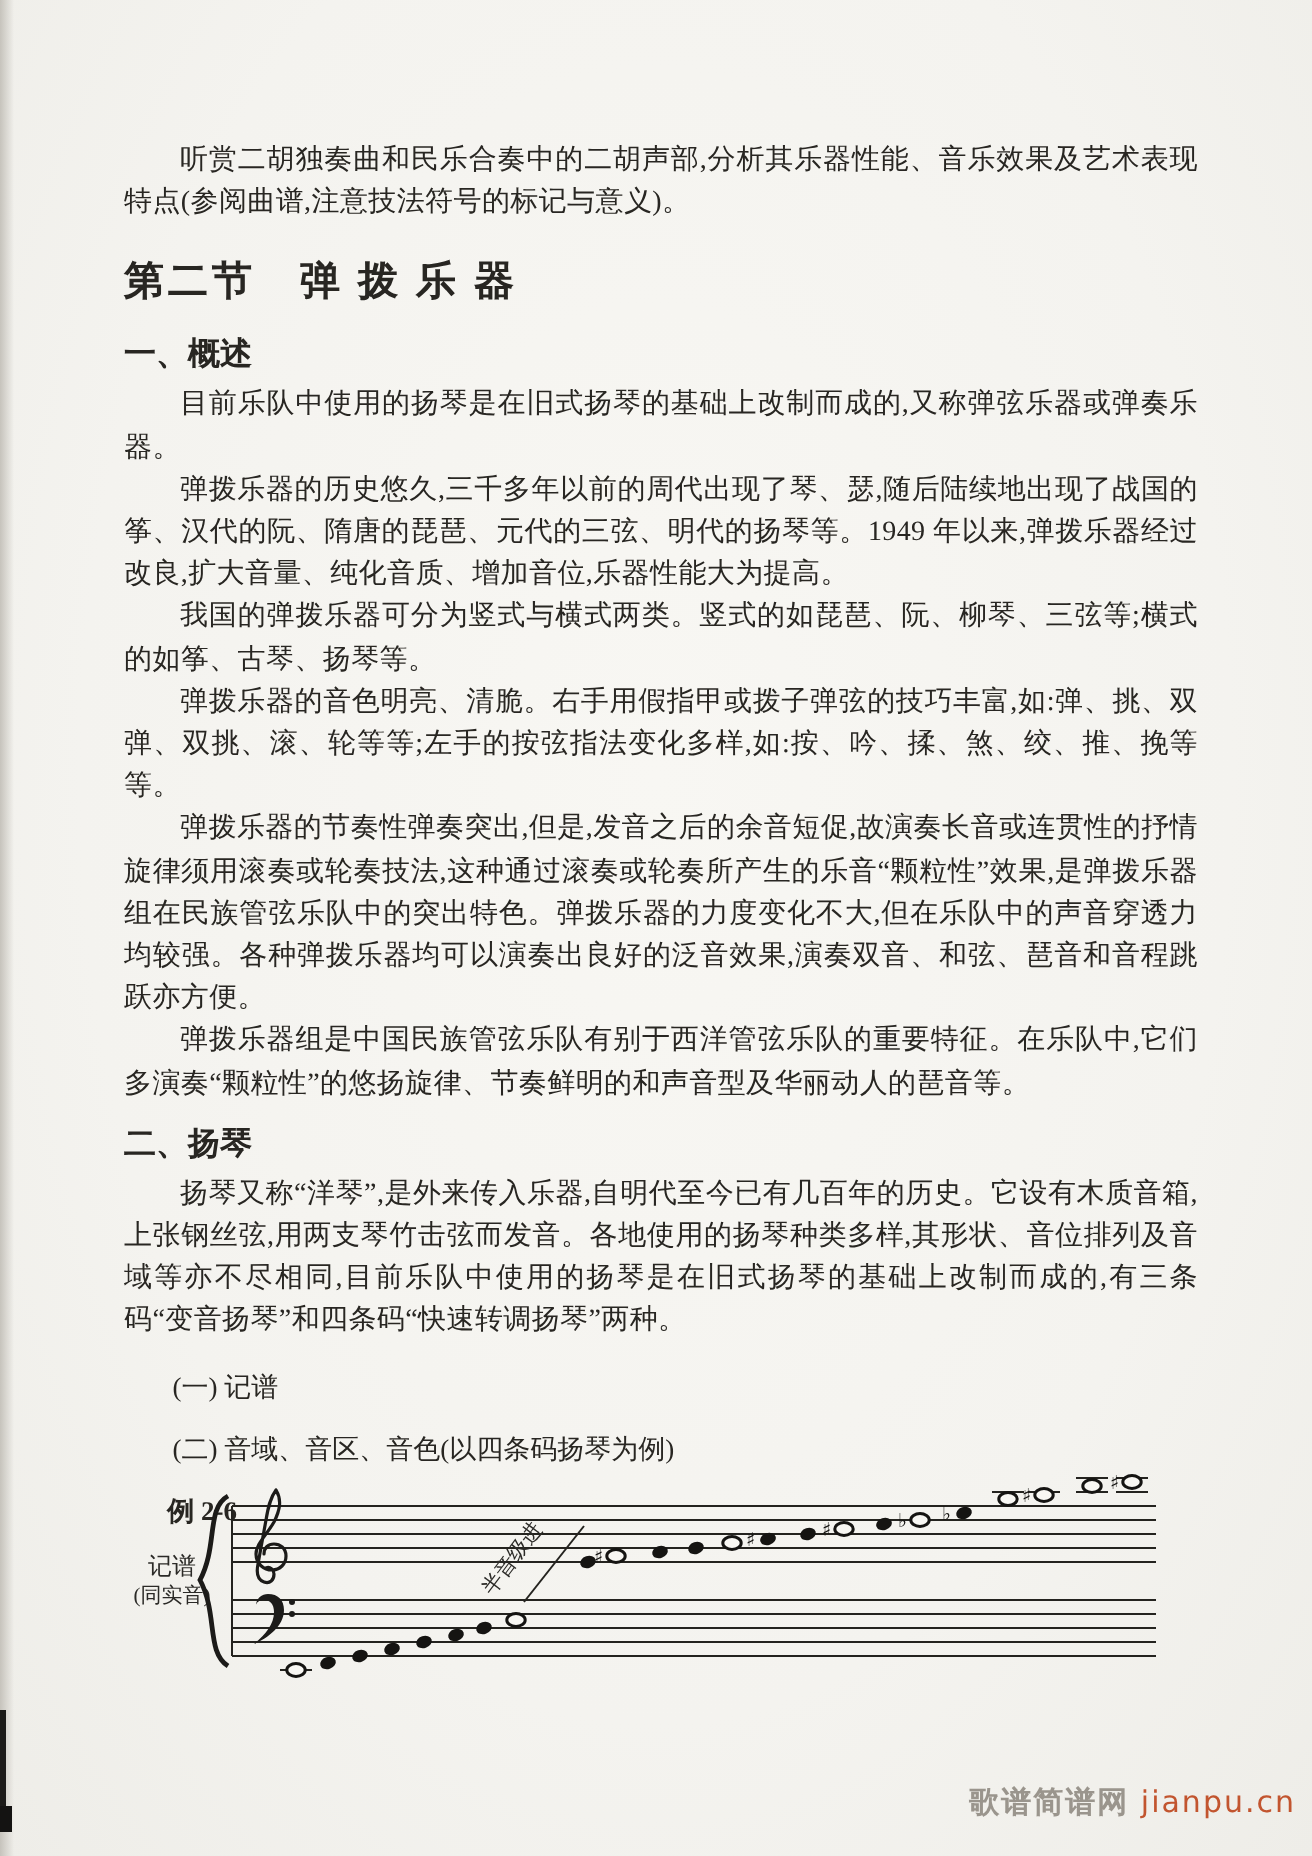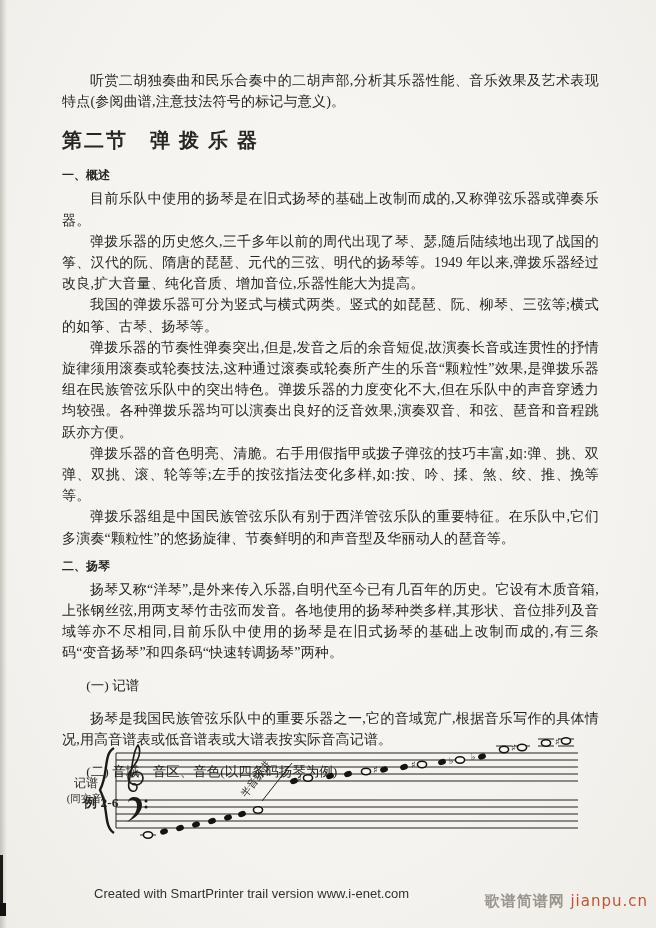--- a/index.html
+++ b/index.html
@@ -11,21 +11,21 @@
     color:#282622;
   }
   .edge-shadow{position:absolute;left:0;top:0;width:7px;height:100%;
     background:linear-gradient(to right,#c6c3bc,rgba(245,244,240,0));}
   .black-mark{position:absolute;left:0;top:855px;width:3px;height:58px;background:#1c1b19;}
   .black-mark2{position:absolute;left:0;top:903px;width:6px;height:13px;background:#141312;}
   .content{position:absolute;left:62px;top:70px;width:537px;}
   .h-top{font-size:13.5px;padding-left:20px;margin:0 0 4px 0;}
   p.body{font-size:14px;line-height:21.2px;text-align:justify;text-indent:2em;margin:0;letter-spacing:.2px;}
   .section-title{font-size:20px;font-weight:bold;margin:15px 0 13px 0;letter-spacing:2px;}
-  .h-num{font-weight:bold;font-size:12px;margin:9px 0 4px 0;}
+  .h-num{font-weight:bold;font-size:16px;margin:9px 0 4px 0;}
   .sub-head{font-size:13.5px;text-indent:1.8em;margin:13px 0;}
   .example-label{font-weight:bold;font-size:13.5px;text-indent:1.6em;margin-top:7px;}
   .notation{position:absolute;left:0;top:735px;width:656px;height:150px;}
   .staff-label{position:absolute;left:56px;top:40px;width:60px;text-align:center;
     font-size:12px;line-height:16px;color:#2b2a27;}
   .staff-label .small{font-size:10.5px;}
   #staff-svg{position:absolute;left:70px;top:0;}
   #staff-svg line.sl{stroke:#24231f;stroke-width:1;}
   #staff-svg .acc{font-family:"DejaVu Sans",sans-serif;font-size:9.5px;fill:#151412;}
   #staff-svg .diag-label{font-size:10.5px;fill:#2b2a27;font-family:"Liberation Serif",serif;}
@@ -46,28 +46,27 @@
 
   <div class="content">
     <p class="body">听赏二胡独奏曲和民乐合奏中的二胡声部,分析其乐器性能、音乐效果及艺术表现特点(参阅曲谱,注意技法符号的标记与意义)。</p>
 
     <div class="section-title">第二节　弹 拨 乐 器</div>
 
     <div class="h-num">一、概述</div>
     <p class="body">目前乐队中使用的扬琴是在旧式扬琴的基础上改制而成的,又称弹弦乐器或弹奏乐器。</p>
     <p class="body">弹拨乐器的历史悠久,三千多年以前的周代出现了琴、瑟,随后陆续地出现了战国的筝、汉代的阮、隋唐的琵琶、元代的三弦、明代的扬琴等。1949 年以来,弹拨乐器经过改良,扩大音量、纯化音质、增加音位,乐器性能大为提高。</p>
     <p class="body">我国的弹拨乐器可分为竖式与横式两类。竖式的如琵琶、阮、柳琴、三弦等;横式的如筝、古琴、扬琴等。</p>
+    <p class="body">弹拨乐器的音色明亮、清脆。右手用假指甲或拨子弹弦的技巧丰富,如:弹、挑、双弹、双挑、滚、轮等等;左手的按弦指法变化多样,如:按、吟、揉、煞、绞、推、挽等等。</p>
     <p class="body">弹拨乐器的节奏性弹奏突出,但是,发音之后的余音短促,故演奏长音或连贯性的抒情旋律须用滚奏或轮奏技法,这种通过滚奏或轮奏所产生的乐音“颗粒性”效果,是弹拨乐器组在民族管弦乐队中的突出特色。弹拨乐器的力度变化不大,但在乐队中的声音穿透力均较强。各种弹拨乐器均可以演奏出良好的泛音效果,演奏双音、和弦、琶音和音程跳跃亦方便。</p>
-    <p class="body">弹拨乐器的音色明亮、清脆。右手用假指甲或拨子弹弦的技巧丰富,如:弹、挑、双弹、双挑、滚、轮等等;左手的按弦指法变化多样,如:按、吟、揉、煞、绞、推、挽等等。</p>
     <p class="body">弹拨乐器组是中国民族管弦乐队有别于西洋管弦乐队的重要特征。在乐队中,它们多演奏“颗粒性”的悠扬旋律、节奏鲜明的和声音型及华丽动人的琶音等。</p>
 
     <div class="h-num">二、扬琴</div>
     <p class="body">扬琴又称“洋琴”,是外来传入乐器,自明代至今已有几百年的历史。它设有木质音箱,上张钢丝弦,用两支琴竹击弦而发音。各地使用的扬琴种类多样,其形状、音位排列及音域等亦不尽相同,目前乐队中使用的扬琴是在旧式扬琴的基础上改制而成的,有三条码“变音扬琴”和四条码“快速转调扬琴”两种。</p>
     <div class="sub-head">(一) 记谱</div>
-    <p class="body">扬琴是我国民族管弦乐队中的重要乐器之一,它的音域宽广,根据音乐写作的具体情况,用高音谱表或低音谱表或大谱表按实际音高记谱。</p>
     <div class="sub-head">(二) 音域、音区、音色(以四条码扬琴为例)</div>
     <div class="example-label">例 2-6</div>
   </div>
 
   <div class="notation">
     <div class="staff-label">
       <div>记谱</div>
       <div class="small">(同实音)</div>
     </div>
     <svg id="staff-svg" width="520" height="146" viewBox="0 0 520 146" xmlns="http://www.w3.org/2000/svg">
@@ -131,18 +130,17 @@
           <ellipse cx="110" cy="93" rx="4" ry="3" fill="#151412" transform="rotate(-18 110 93)"></ellipse>
           <ellipse cx="126" cy="89.5" rx="4" ry="3" fill="#151412" transform="rotate(-18 126 89.5)"></ellipse>
           <ellipse cx="142" cy="86" rx="4" ry="3" fill="#151412" transform="rotate(-18 142 86)"></ellipse>
           <ellipse cx="158" cy="82.5" rx="4" ry="3" fill="#151412" transform="rotate(-18 158 82.5)"></ellipse>
           <ellipse cx="172" cy="79" rx="4" ry="3" fill="#151412" transform="rotate(-18 172 79)"></ellipse>
           <ellipse cx="188" cy="75" rx="4.6" ry="3.2" fill="#f8f7f3" stroke="#151412" stroke-width="1.5"></ellipse>
         </g>
     </svg>
   </div>
 
-  <div class="footer-left">Created with SmartPrinter trail version www.i-enet.com</div>
   <div class="footer-right">
     <span class="gray">歌谱简谱网</span>
     <span class="orange">jianpu.cn</span>
   </div>
 </div>
 
 </body></html>

